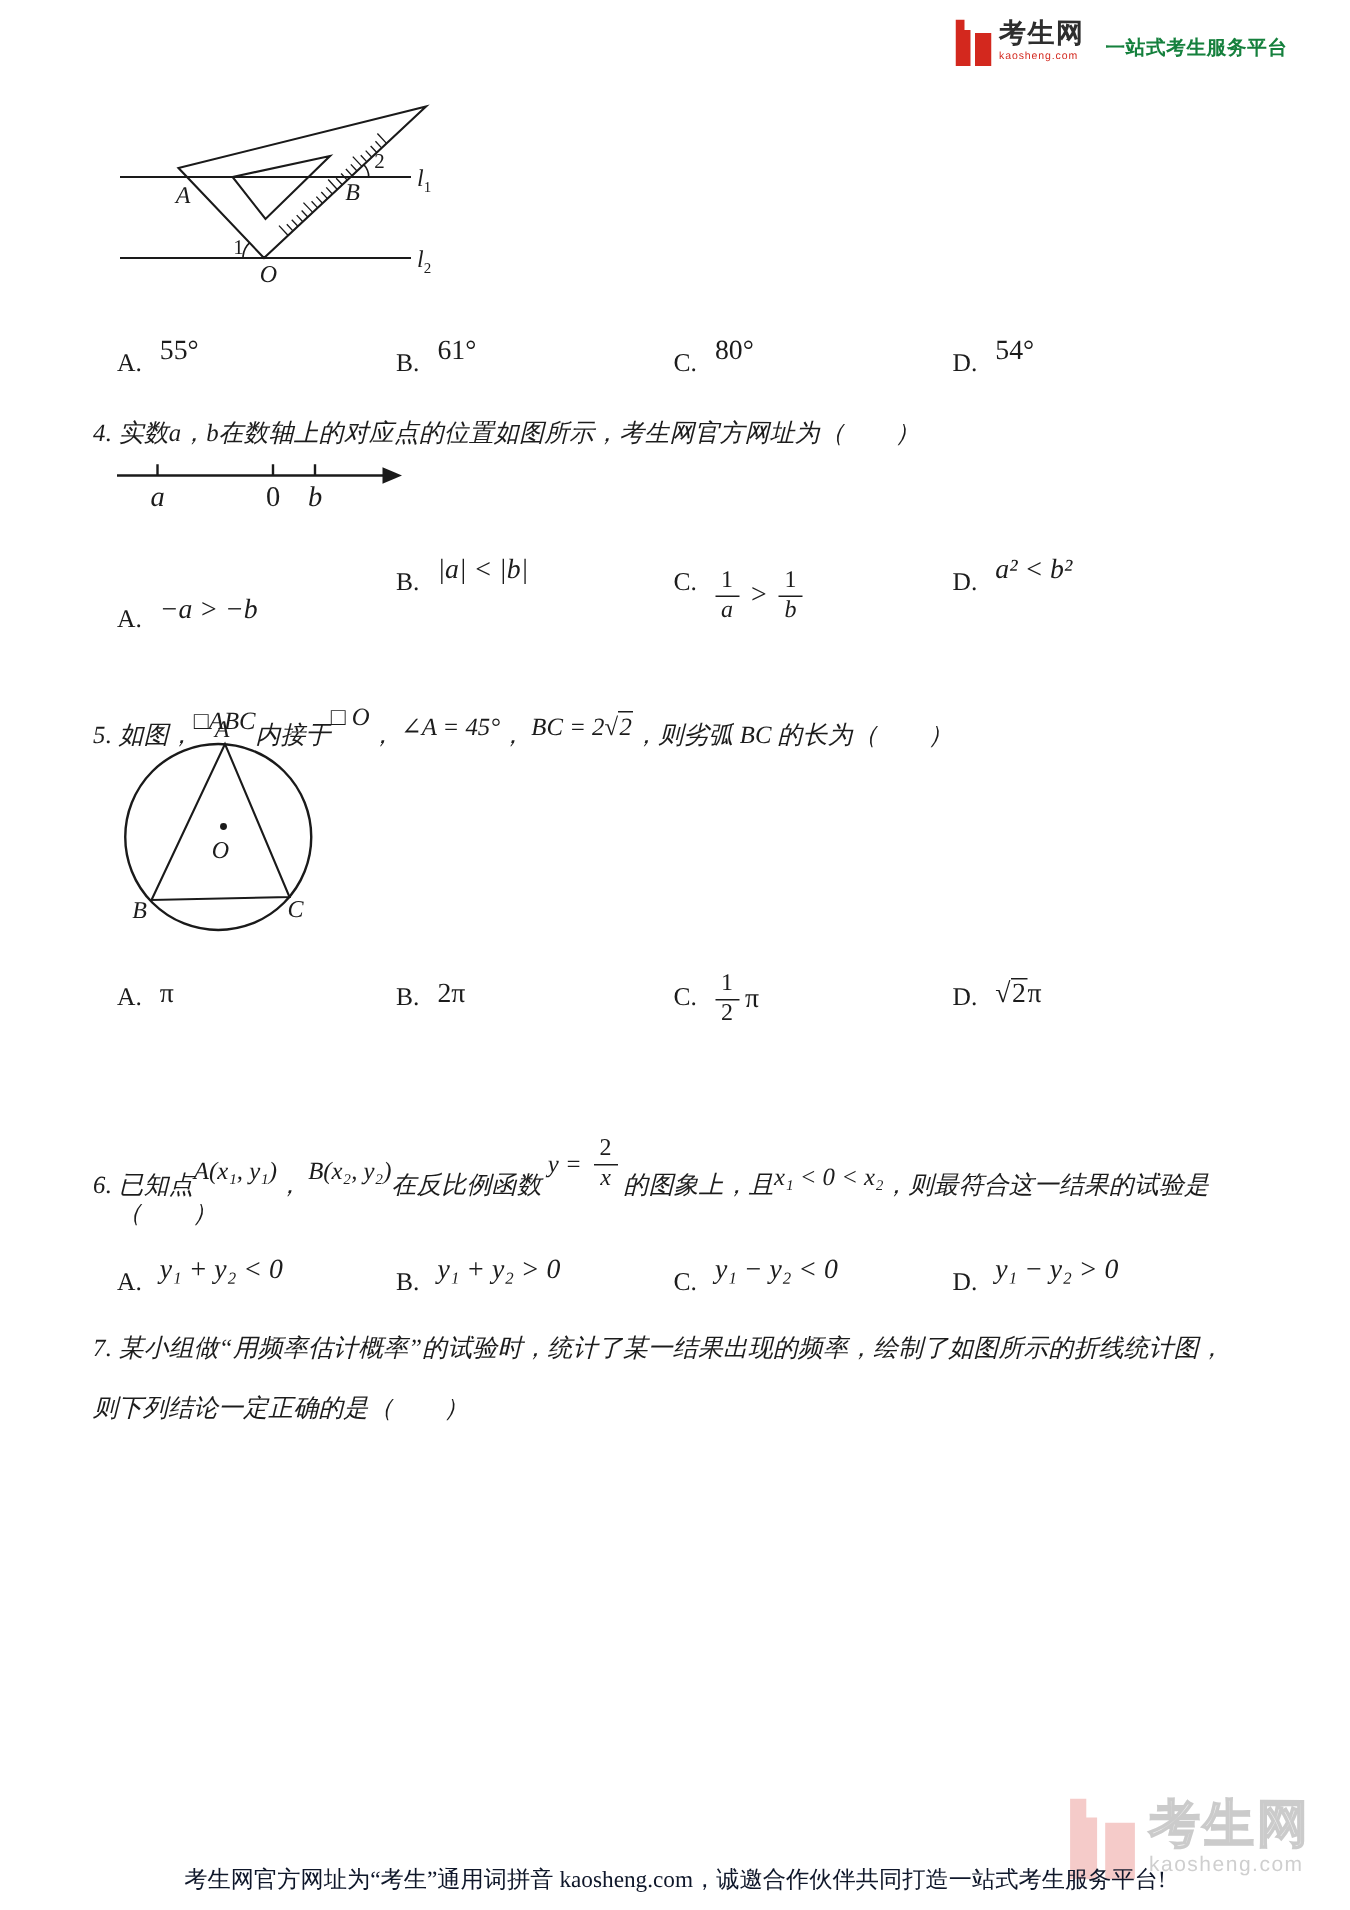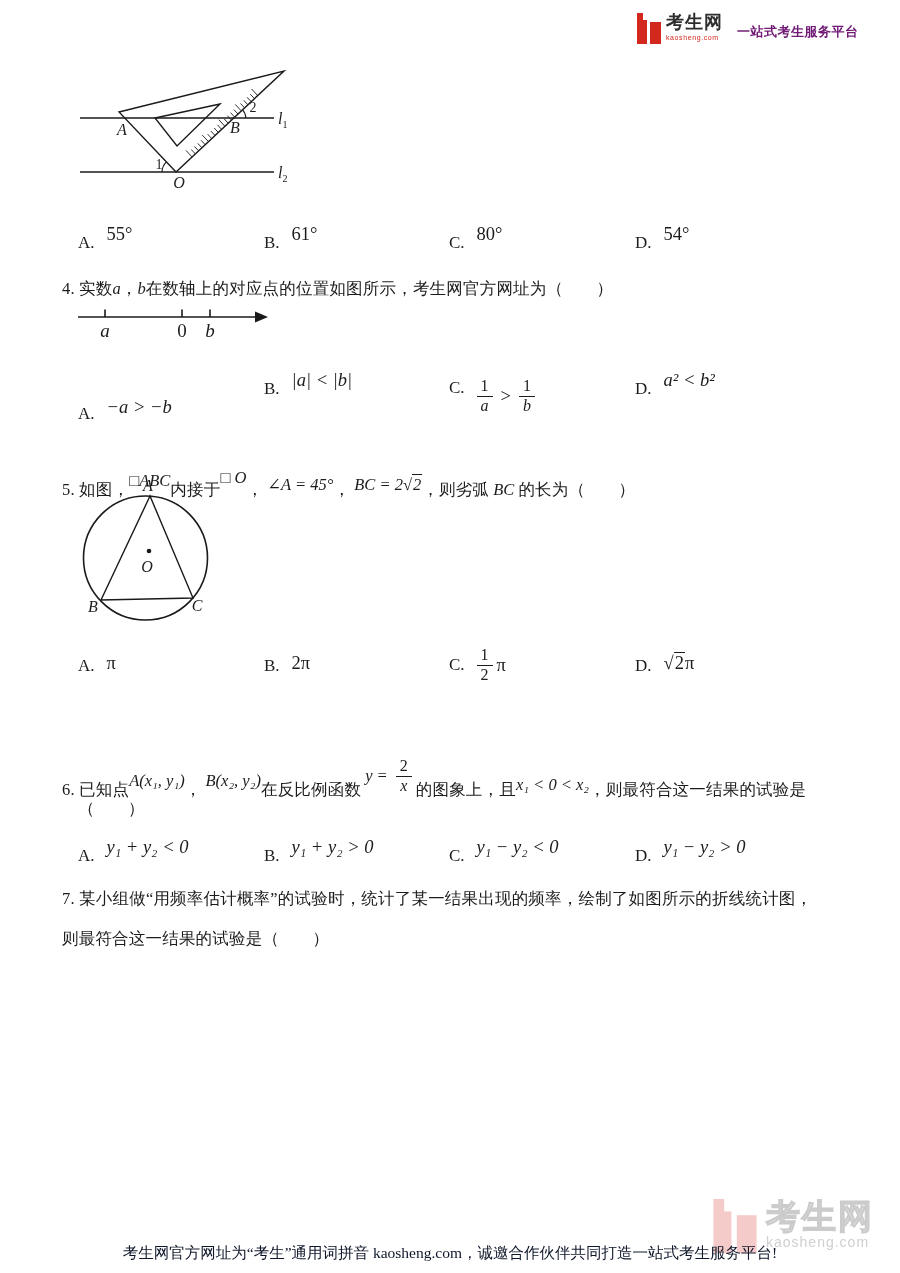--- a/index.html
+++ b/index.html
@@ -4,25 +4,25 @@
 <style>
   * { margin:0; padding:0; box-sizing:border-box; }
   html,body { width:900px; height:1273px; background:#ffffff; overflow:hidden; }
   body { position:relative; font-family:"Liberation Serif","DejaVu Serif",serif; color:#1c1c1c; }
 
   
   .logo { position:absolute; left:637px; top:13px; display:flex; align-items:flex-start; }
   .logo-text { margin-left:5px; }
   .logo-brand { font-family:"Liberation Sans","DejaVu Sans",sans-serif; font-weight:bold; font-size:18px; color:#2e2e2e; letter-spacing:1px; line-height:1.1; }
   .logo-domain { font-family:"Liberation Sans","DejaVu Sans",sans-serif; font-size:7px; color:#d3281e; letter-spacing:.6px; margin-top:1px; }
-  .logo-tagline { font-family:"Liberation Sans","DejaVu Sans",sans-serif; font-weight:bold; font-size:13px; color:#701a75; margin-left:14px; margin-top:10px; letter-spacing:.5px; }
+  .logo-tagline { font-family:"Liberation Sans","DejaVu Sans",sans-serif; font-weight:bold; font-size:13px; color:#15803d; margin-left:14px; margin-top:10px; letter-spacing:.5px; }
 
   
   .textline { position:absolute; left:62px; white-space:nowrap; font-size:16.5px; }
-  .cn { letter-spacing:.2px; }
+  .cn { letter-spacing:.2px;font-style:italic; }
   .math { font-style:italic; }
   .raised { position:relative; top:-9px; display:inline-block;margin-top:40px; }
   .raised2 { position:relative; top:-12px; display:inline-block; }
   .raised-sm { position:relative; top:-5px; display:inline-block; }
 
   
   .opt { position:absolute; display:flex; align-items:baseline; white-space:nowrap; }
   .opt .letter { font-size:17px; margin-right:12px; }
   .opt .val { font-size:18.5px; position:relative; }
   .up8 { top:-8px; } .up6 { top:-6px;margin-top:25px; } .up2 { top:-2px; }
@@ -205,21 +205,21 @@
 </div>
 <div class="opt" style="left:635px; top:845px;">
   <span class="letter">D.</span>
   <span class="val math up8">y₁ − y₂ &gt; 0</span>
 </div>
 
 <div class="textline" style="top:888px;">
   <span class="cn">7. 某小组做“用频率估计概率”的试验时，统计了某一结果出现的频率，绘制了如图所示的折线统计图，</span>
 </div>
 <div class="textline" style="top:928px;">
-  <span class="cn">则最符合这一结果的试验是（　　）</span>
+  <span class="cn">则下列结论一定正确的是（　　）</span>
 </div>
 
 <div class="wm">
   <svg width="46" height="54" viewBox="0 0 24 30">
     <path d="M0,0 h6 v7 h4 v23 h-10 z" fill="#f5cbc9"></path>
     <path d="M13,9 h11 v21 h-11 z" fill="#f5cbc9"></path>
   </svg>
   <div class="wm-text">
     <div class="wm-brand">考生网</div>
     <div class="wm-domain">kaosheng.com</div>

